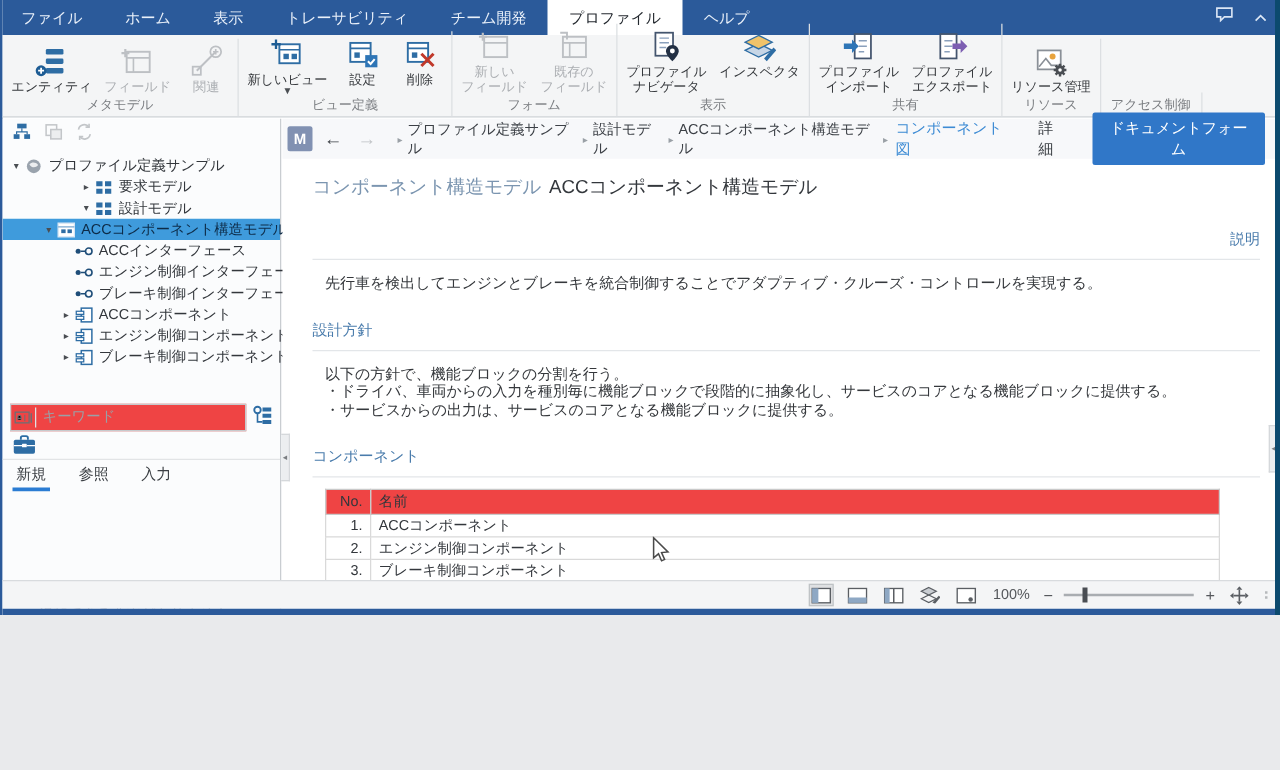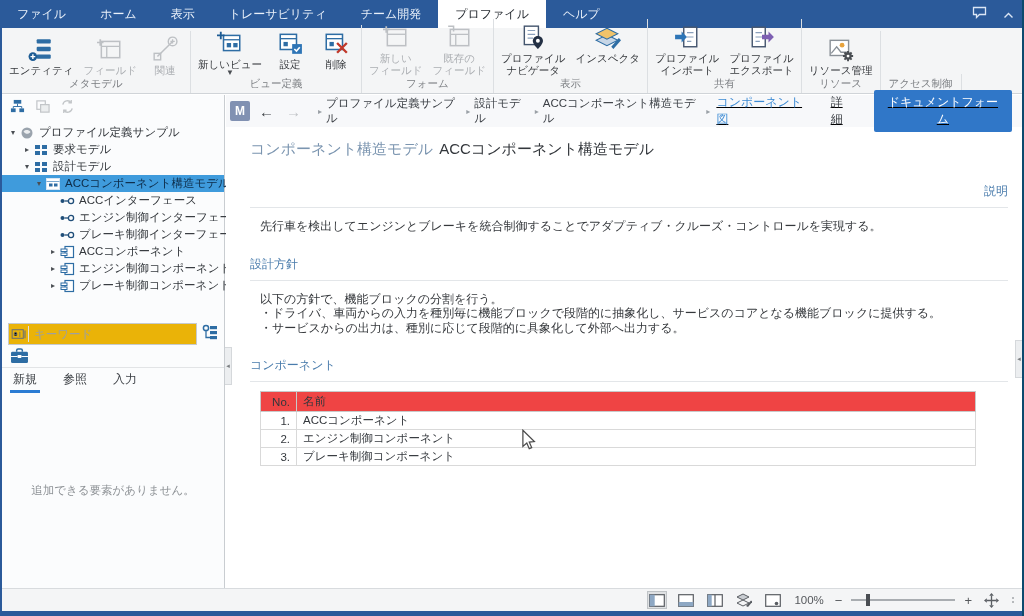--- a/index.html
+++ b/index.html
@@ -1,19 +1,19 @@
 <!DOCTYPE html>
 <html><head>
 <meta charset="utf-8">
 <style>
   * { margin:0; padding:0; box-sizing:border-box; }
   html,body { background:#e9eaec; }
   body { font-family:"Liberation Sans","DejaVu Sans",sans-serif; }
-  .app { position:relative; width:1024px; height:616px; background:#fff; overflow:hidden;
-         border-left:2px solid #2b5a9a; border-right:2px solid #0c4a6e; }
+  .app { position:relative; width:1024px; height:492px; background:#fff; overflow:hidden;
+         border-left:2px solid #2b5a9a; border-right:4px solid #0c4a6e; }
 
   
   .menubar { position:absolute; top:0; left:-2px; width:1028px; height:28px; background:#2b5a9a;
              display:flex; align-items:stretch; }
   .menu-tab { color:#eaf1fa; font-size:12px; padding:0 17px; display:flex; align-items:center; cursor:default; }
   .menu-tab.active { background:#fff; color:#24292f; }
   .menubar-right { margin-left:auto; display:flex; align-items:center; gap:16px; padding-right:14px; }
   .titlebar-glyph { color:#dbe6f5; }
 
   
@@ -37,27 +37,27 @@
   .sidebar { position:absolute; left:0; top:0; width:223px; height:100%;
              background:#fbfcfd; border-right:1px solid #c9cdd1; }
   .side-toolbar { height:26px; display:flex; align-items:center; gap:10px; padding-left:8px; }
   .side-toolbar svg { width:15px; height:15px; }
   .tree { margin-top:3px; }
   .trow { height:17px; display:flex; align-items:center; font-size:11.5px; color:#33373c; white-space:nowrap; cursor:default; }
   .trow .exp { width:12px; font-size:8px; color:#4a4e53; text-align:center; flex:none; }
   .trow .exp.open::before { content:"\25BE"; }
   .trow .exp.closed::before { content:"\25B8"; }
   .trow .ticon { width:16px; height:14px; margin-right:4px; flex:none; }
-  .trow.lvl0 { padding-left:5px; } .trow.lvl1 { padding-left:19px; }
+  .trow.lvl0 { padding-left:5px; } .trow.lvl1 { padding-left:19px;margin-left:42px; }
   .trow.lvl2 { padding-left:31px; } .trow.lvl3 { padding-left:45px; }
   .trow.lvl3.noexp { padding-left:57px; }
   .trow.selected { background:#3f9bdc; color:#0d2b47; }
 
   .search-row { position:absolute; top:228px; left:0; width:100%; display:flex; align-items:center; padding:0 6px; gap:5px; }
-  .search-box { flex:1; display:flex; align-items:center; height:22px; border:1px solid #c6cacd; background:#eab308; }
+  .search-box { flex:1; display:flex; align-items:center; height:22px; border:1px solid #c6cacd; background:#ef4444; }
   .search-box .kbd-icon { width:20px; height:16px; border-right:1px solid #e0e2e4; display:flex; align-items:center; justify-content:center; flex:none;}
   .search-box input { border:0; outline:0; flex:1; min-width:0; font-size:11.5px; padding:0 5px; color:#33373c;
                       font-family:inherit; background:transparent; }
   .search-box input::placeholder { color:#9aa0a6; }
 
   .toolbox-row { position:absolute; top:253px; left:8px; }
   .panel-divider { position:absolute; top:272px; left:0; width:100%; border-top:1px solid #e2e4e6; }
   .side-tabs { position:absolute; top:273px; left:0; width:100%; display:flex; padding-left:10px; gap:24px; height:22px; align-items:center; }
   .side-tab { font-size:12px; color:#3b3f44; position:relative; cursor:default; padding:2px 1px; }
   .side-tab.active { color:#1d3least; }
@@ -68,21 +68,21 @@
   .main { position:absolute; left:224px; top:0; width:796px; height:100%; background:#fff; }
   .crumb-row { height:32px; display:flex; align-items:center; background:#f7f8fa; padding:0 10px 0 4px; gap:6px; }
   .m-avatar { width:20px; height:20px; background:#8191b2; color:#fff; font-size:12px; font-weight:bold;
               display:flex; align-items:center; justify-content:center; border-radius:2px; flex:none; }
   .nav-arrow { font-size:15px; line-height:1; padding:0 3px; cursor:default; }
   .nav-back { color:#3b3f44; } .nav-fwd { color:#c0c3c6; }
   .crumbs { display:flex; align-items:center; gap:4px; margin-left:8px; font-size:11.5px; color:#3c4046; }
   .crumb-sep { color:#9aa0a6; font-size:8px; }
   .crumb-sep::before { content:"\25B8"; }
   .crumb { cursor:default; }
-  .crumb-right { margin-left:auto; display:flex; align-items:center; gap:20px;text-decoration:underline; }
+  .crumb-right { margin-left:auto; display:flex; align-items:center; gap:20px; }
   .view-link { font-size:12px; color:#3d8bd4; cursor:default; }
   .view-plain { font-size:12px; color:#3b3f44; cursor:default; }
   .view-btn { background:#3077c8; color:#fff; font-size:12px; padding:4px 10px; border:0; border-radius:2px;
               font-family:inherit; cursor:default; }
 
   .content { padding:10px 14px 0 24px; }
   .doc-title { margin-top:3px; font-size:15px; }
   .doc-title .ttype { color:#7b95b0; margin-right:6px; }
   .doc-title .tname { color:#33373c; }
   .sec-head { font-size:12px; color:#4a7cac; margin-top:22px; }
@@ -531,21 +531,21 @@
 
         <div class="sec-head first">説明</div>
         <hr class="sec-rule">
         <div class="sec-body">先行車を検出してエンジンとブレーキを統合制御することでアダプティブ・クルーズ・コントロールを実現する。</div>
 
         <div class="sec-head">設計方針</div>
         <hr class="sec-rule">
         <div class="sec-body">
           <div>以下の方針で、機能ブロックの分割を行う。</div>
           <div>・ドライバ、車両からの入力を種別毎に機能ブロックで段階的に抽象化し、サービスのコアとなる機能ブロックに提供する。</div>
-          <div>・サービスからの出力は、種別に応じて段階的に具象化して外部へ出力する。</div>
+          <div>・サービスからの出力は、サービスのコアとなる機能ブロックに提供する。</div>
         </div>
 
         <div class="sec-head">コンポーネント</div>
         <hr class="sec-rule">
         <table class="comp-table">
           <thead>
             <tr>
               <th class="numcol">No.</th>
               <th>名前</th>
             </tr>

